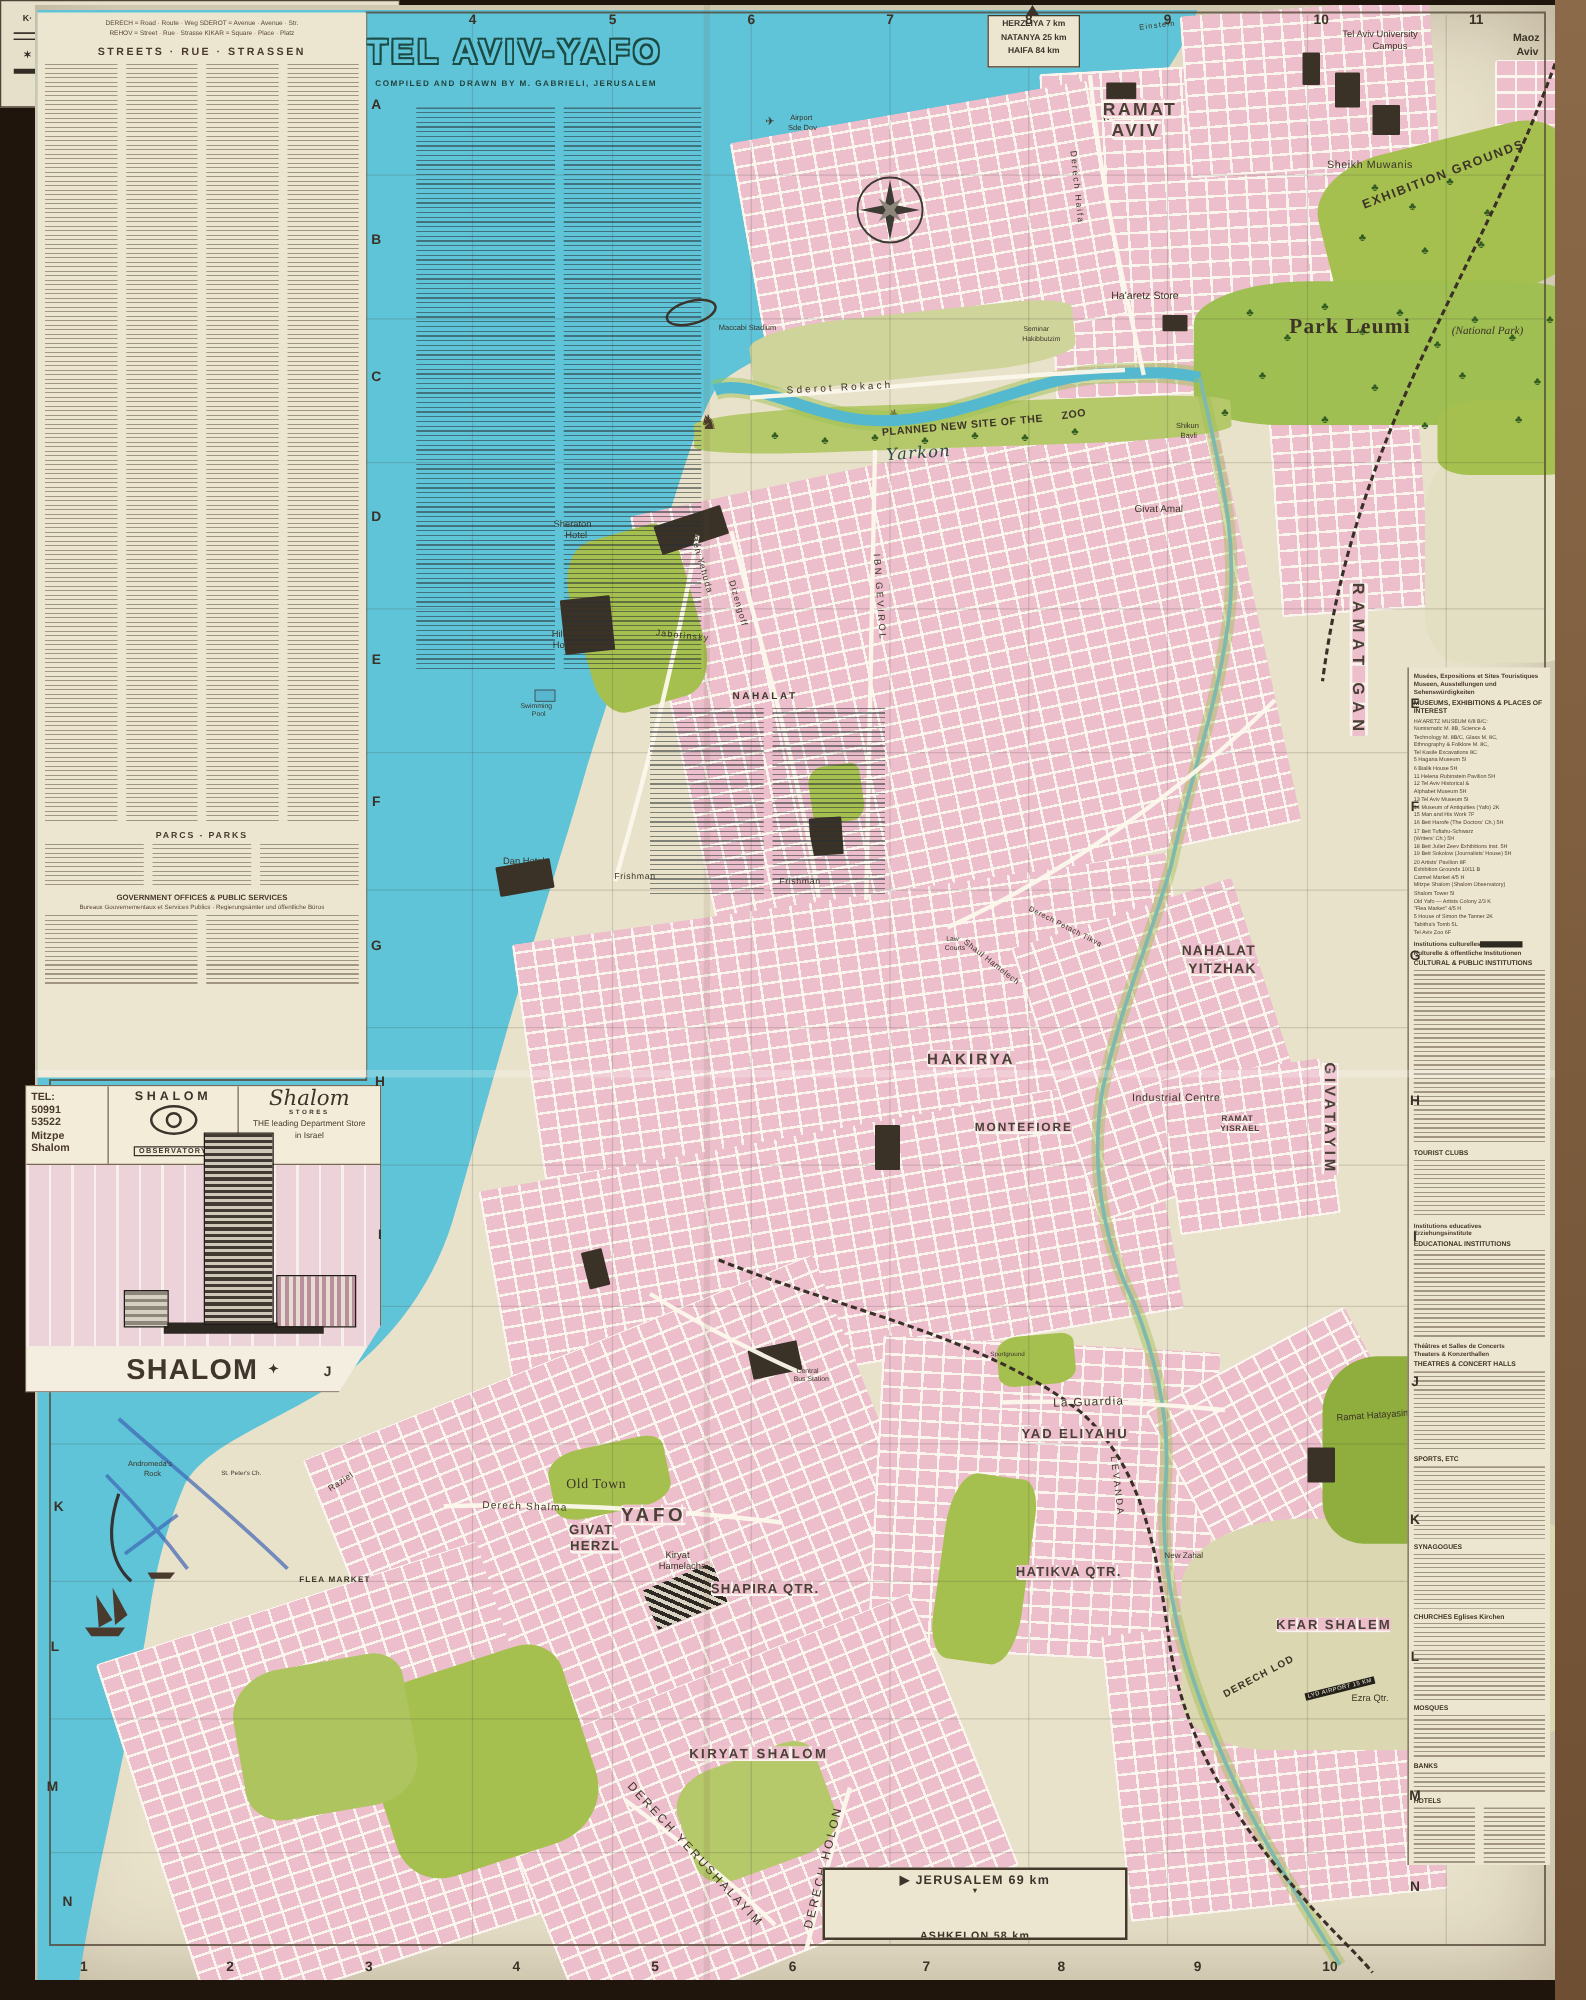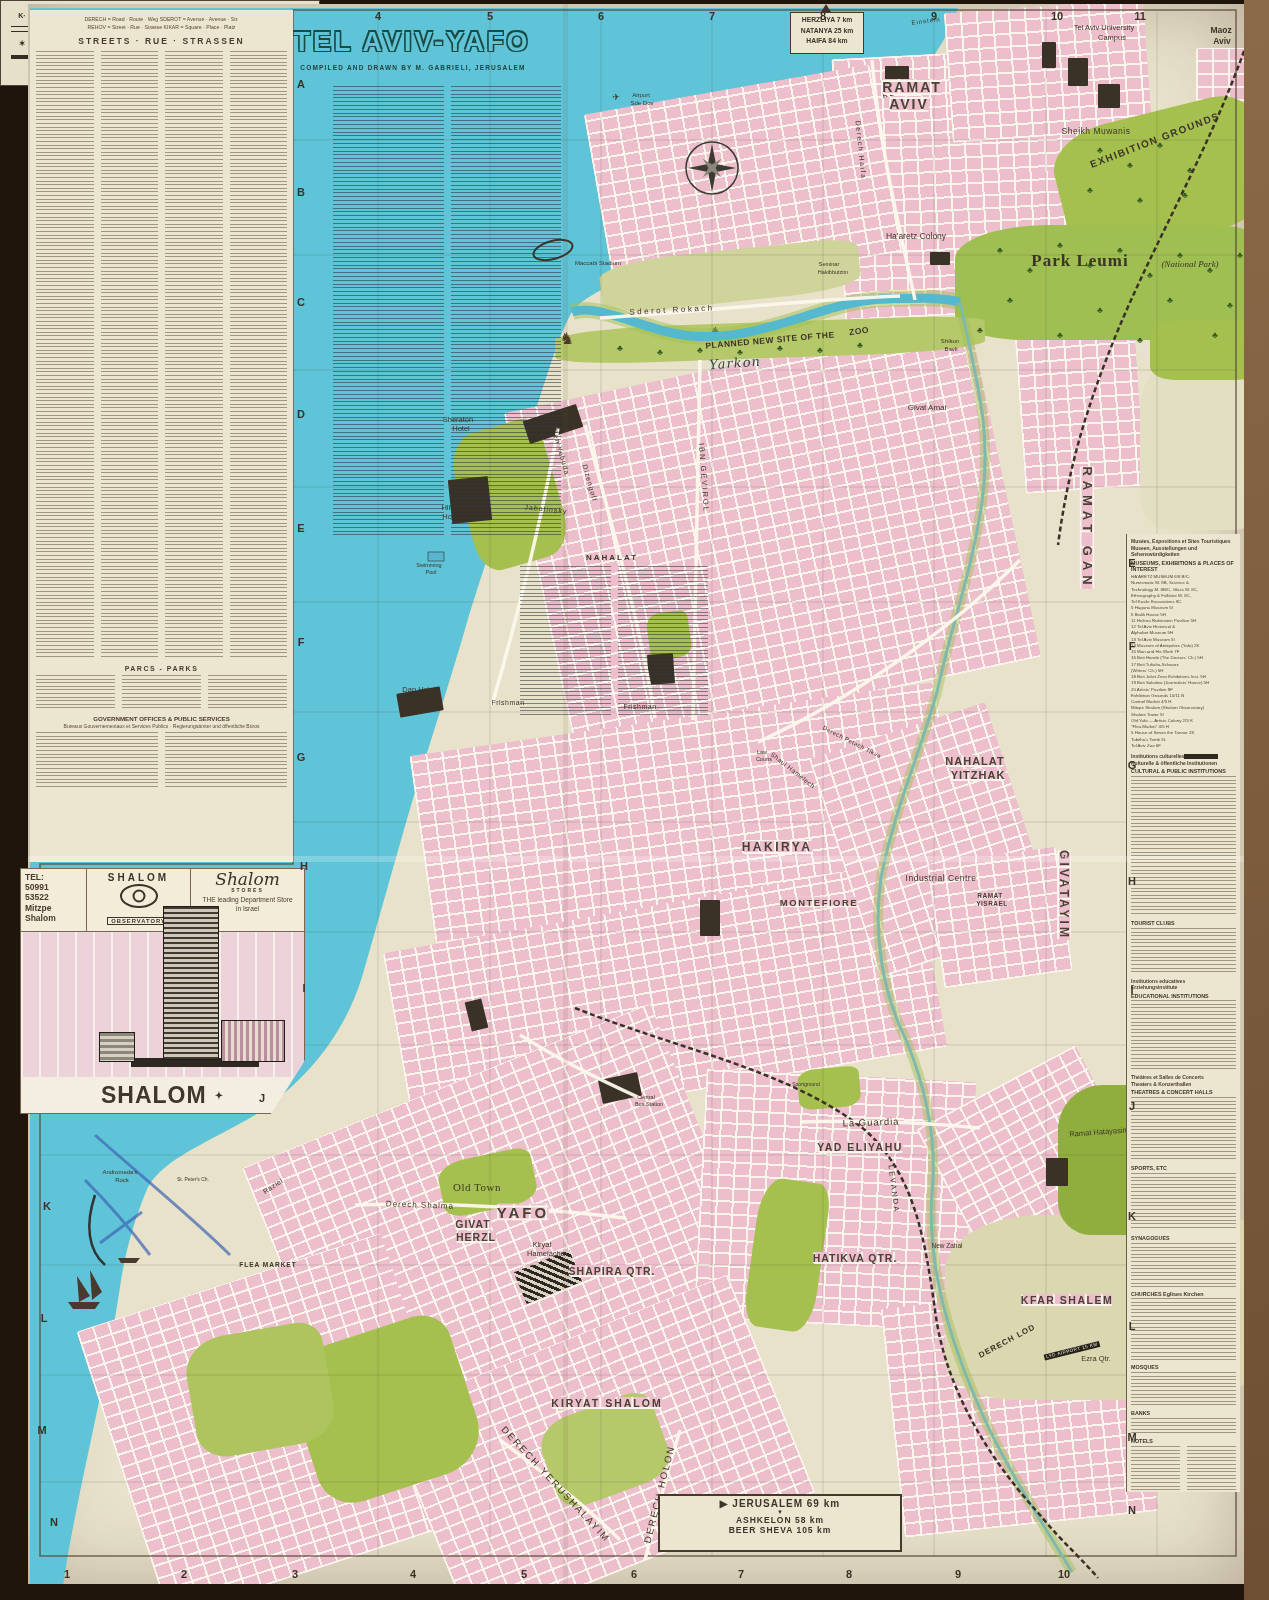--- a/index.html
+++ b/index.html
@@ -95,21 +95,21 @@
   .sym-syn::after{content:"✶";font-size:8px;color:#332c24;}
   .sym-kikar::after{content:"K·";font-size:7px;font-weight:bold;color:#332c24;}
   .lg-credit{grid-column:1 / 3;font-size:4.5px;text-align:center;color:#6a5844;}
   #sign-n{left:790px;top:12px;width:74px;height:42px;border:1.5px solid #443a2c;background:#ece6d1;
      box-sizing:border-box;padding-top:2px;}
   #sign-n div{font-size:6.8px;font-weight:bold;color:#3c332a;text-align:center;line-height:1.55;}
   #sign-s{left:658px;top:1494px;width:244px;height:58px;border:2px solid #443a2c;background:#ece6d1;
      box-sizing:border-box;text-align:center;color:#3c332a;padding-top:2px;}
   #sign-s .r1{font-size:10px;font-weight:bold;letter-spacing:1px;}
   #sign-s .r2{font-size:6px;line-height:1;}
-  #sign-s .r3{font-size:8.5px;font-weight:bold;letter-spacing:1px;}
+  #sign-s .r3{font-size:8.5px;font-weight:bold;letter-spacing:1px;margin-top:27px;}
   .gl{position:absolute;font-size:11px;font-weight:bold;color:#3b3227;transform:translate(-50%,-50%);}
   .crease-h{position:absolute;left:28px;top:856px;width:1216px;height:6px;background:rgba(255,255,255,.22);}
   .crease-v{position:absolute;left:563px;top:4px;width:5px;height:1580px;background:rgba(110,80,50,.10);}
 </style>
 </head>
 <body>
 
 <div class="stage">
   <div class="wood"></div>
   <div class="paper"></div>
@@ -280,21 +280,21 @@
       <span class="ml dark" style="left: 642px; top: 103px; font-size: 6px; transform: translate(-50%, -50%) rotate(0deg);">Sde Dov</span>
       <span class="ml darkb" style="left: 904px; top: 90px; font-size: 6.5px; letter-spacing: 2px; transform: translate(-50%, -50%) rotate(-14deg);">READING</span>
       <span class="ml dark" style="left: 1104px; top: 27px; font-size: 7.5px; transform: translate(-50%, -50%) rotate(0deg);">Tel Aviv University</span>
       <span class="ml dark" style="left: 1112px; top: 37px; font-size: 7.5px; transform: translate(-50%, -50%) rotate(0deg);">Campus</span>
       <span class="ml darkb" style="left: 1221px; top: 30px; font-size: 8.5px; transform: translate(-50%, -50%) rotate(0deg);">Maoz</span>
       <span class="ml darkb" style="left: 1222px; top: 41px; font-size: 8.5px; transform: translate(-50%, -50%) rotate(0deg);">Aviv</span>
       <span class="ml dark" style="left: 1096px; top: 131px; font-size: 8.5px; letter-spacing: 0.5px; transform: translate(-50%, -50%) rotate(0deg);">Sheikh Muwanis</span>
       <span class="ml district" style="left: 912px; top: 87px; font-size: 14px; letter-spacing: 2px; transform: translate(-50%, -50%) rotate(0deg);">RAMAT</span>
       <span class="ml district" style="left: 909px; top: 104px; font-size: 14px; letter-spacing: 2px; transform: translate(-50%, -50%) rotate(0deg);">AVIV</span>
       <span class="ml darkb" style="left: 1155px; top: 140px; font-size: 10px; letter-spacing: 1.5px; transform: translate(-50%, -50%) rotate(-21deg);">EXHIBITION GROUNDS</span>
-      <span class="ml dark" style="left: 916px; top: 236px; font-size: 8.5px; transform: translate(-50%, -50%) rotate(0deg);">Ha'aretz Colony</span>
+      <span class="ml dark" style="left: 916px; top: 236px; font-size: 8.5px; transform: translate(-50%, -50%) rotate(0deg);">Ha'aretz Store</span>
       <span class="ml dark" style="left: 829px; top: 264px; font-size: 5.5px; transform: translate(-50%, -50%) rotate(0deg);">Seminar</span>
       <span class="ml dark" style="left: 833px; top: 272px; font-size: 5.5px; transform: translate(-50%, -50%) rotate(0deg);">Hakibbutzim</span>
       <span class="ml dark" style="left: 598px; top: 263px; font-size: 6px; transform: translate(-50%, -50%) rotate(0deg);">Maccabi Stadium</span>
       <span class="ml serifb" style="left: 1080px; top: 261px; font-size: 17px; letter-spacing: 1px; transform: translate(-50%, -50%) rotate(0deg);">Park Leumi</span>
       <span class="ml serif" style="left: 1190px; top: 264px; font-size: 9px; transform: translate(-50%, -50%) rotate(0deg); font-style: italic;">(National Park)</span>
       <span class="ml dark" style="left: 672px; top: 310px; font-size: 8px; letter-spacing: 2.5px; transform: translate(-50%, -50%) rotate(-3deg);">Sderot Rokach</span>
       <span class="ml darkb" style="left: 770px; top: 340px; font-size: 8.5px; letter-spacing: 0.5px; transform: translate(-50%, -50%) rotate(-5deg);">PLANNED NEW SITE OF THE</span>
       <span class="ml darkb" style="left: 859px; top: 331px; font-size: 8.5px; letter-spacing: 0.5px; transform: translate(-50%, -50%) rotate(-8deg);">ZOO</span>
       <span class="ml script" style="left: 735px; top: 363px; font-size: 13px; letter-spacing: 1px; transform: translate(-50%, -50%) rotate(-4deg);">Yarkon</span>
       <span class="ml dark" style="left: 950px; top: 341px; font-size: 6px; transform: translate(-50%, -50%) rotate(0deg);">Shikun</span>
@@ -584,21 +584,21 @@
   <div class="crease-v"></div>
 
   <div id="gridlabels">
       <div class="gl" style="left: 378px; top: 16px;">4</div>
       <div class="gl" style="left: 490px; top: 16px;">5</div>
       <div class="gl" style="left: 601px; top: 16px;">6</div>
       <div class="gl" style="left: 712px; top: 16px;">7</div>
       <div class="gl" style="left: 823px; top: 16px;">8</div>
       <div class="gl" style="left: 934px; top: 16px;">9</div>
       <div class="gl" style="left: 1057px; top: 16px;">10</div>
-      <div class="gl" style="left: 1140px; top: 16px;">11</div>
+      <div class="gl" style="left: 1181px; top: 16px;">11</div>
       <div class="gl" style="left: 67px; top: 1574px;">1</div>
       <div class="gl" style="left: 184px; top: 1574px;">2</div>
       <div class="gl" style="left: 295px; top: 1574px;">3</div>
       <div class="gl" style="left: 413px; top: 1574px;">4</div>
       <div class="gl" style="left: 524px; top: 1574px;">5</div>
       <div class="gl" style="left: 634px; top: 1574px;">6</div>
       <div class="gl" style="left: 741px; top: 1574px;">7</div>
       <div class="gl" style="left: 849px; top: 1574px;">8</div>
       <div class="gl" style="left: 958px; top: 1574px;">9</div>
       <div class="gl" style="left: 1064px; top: 1574px;">10</div>

